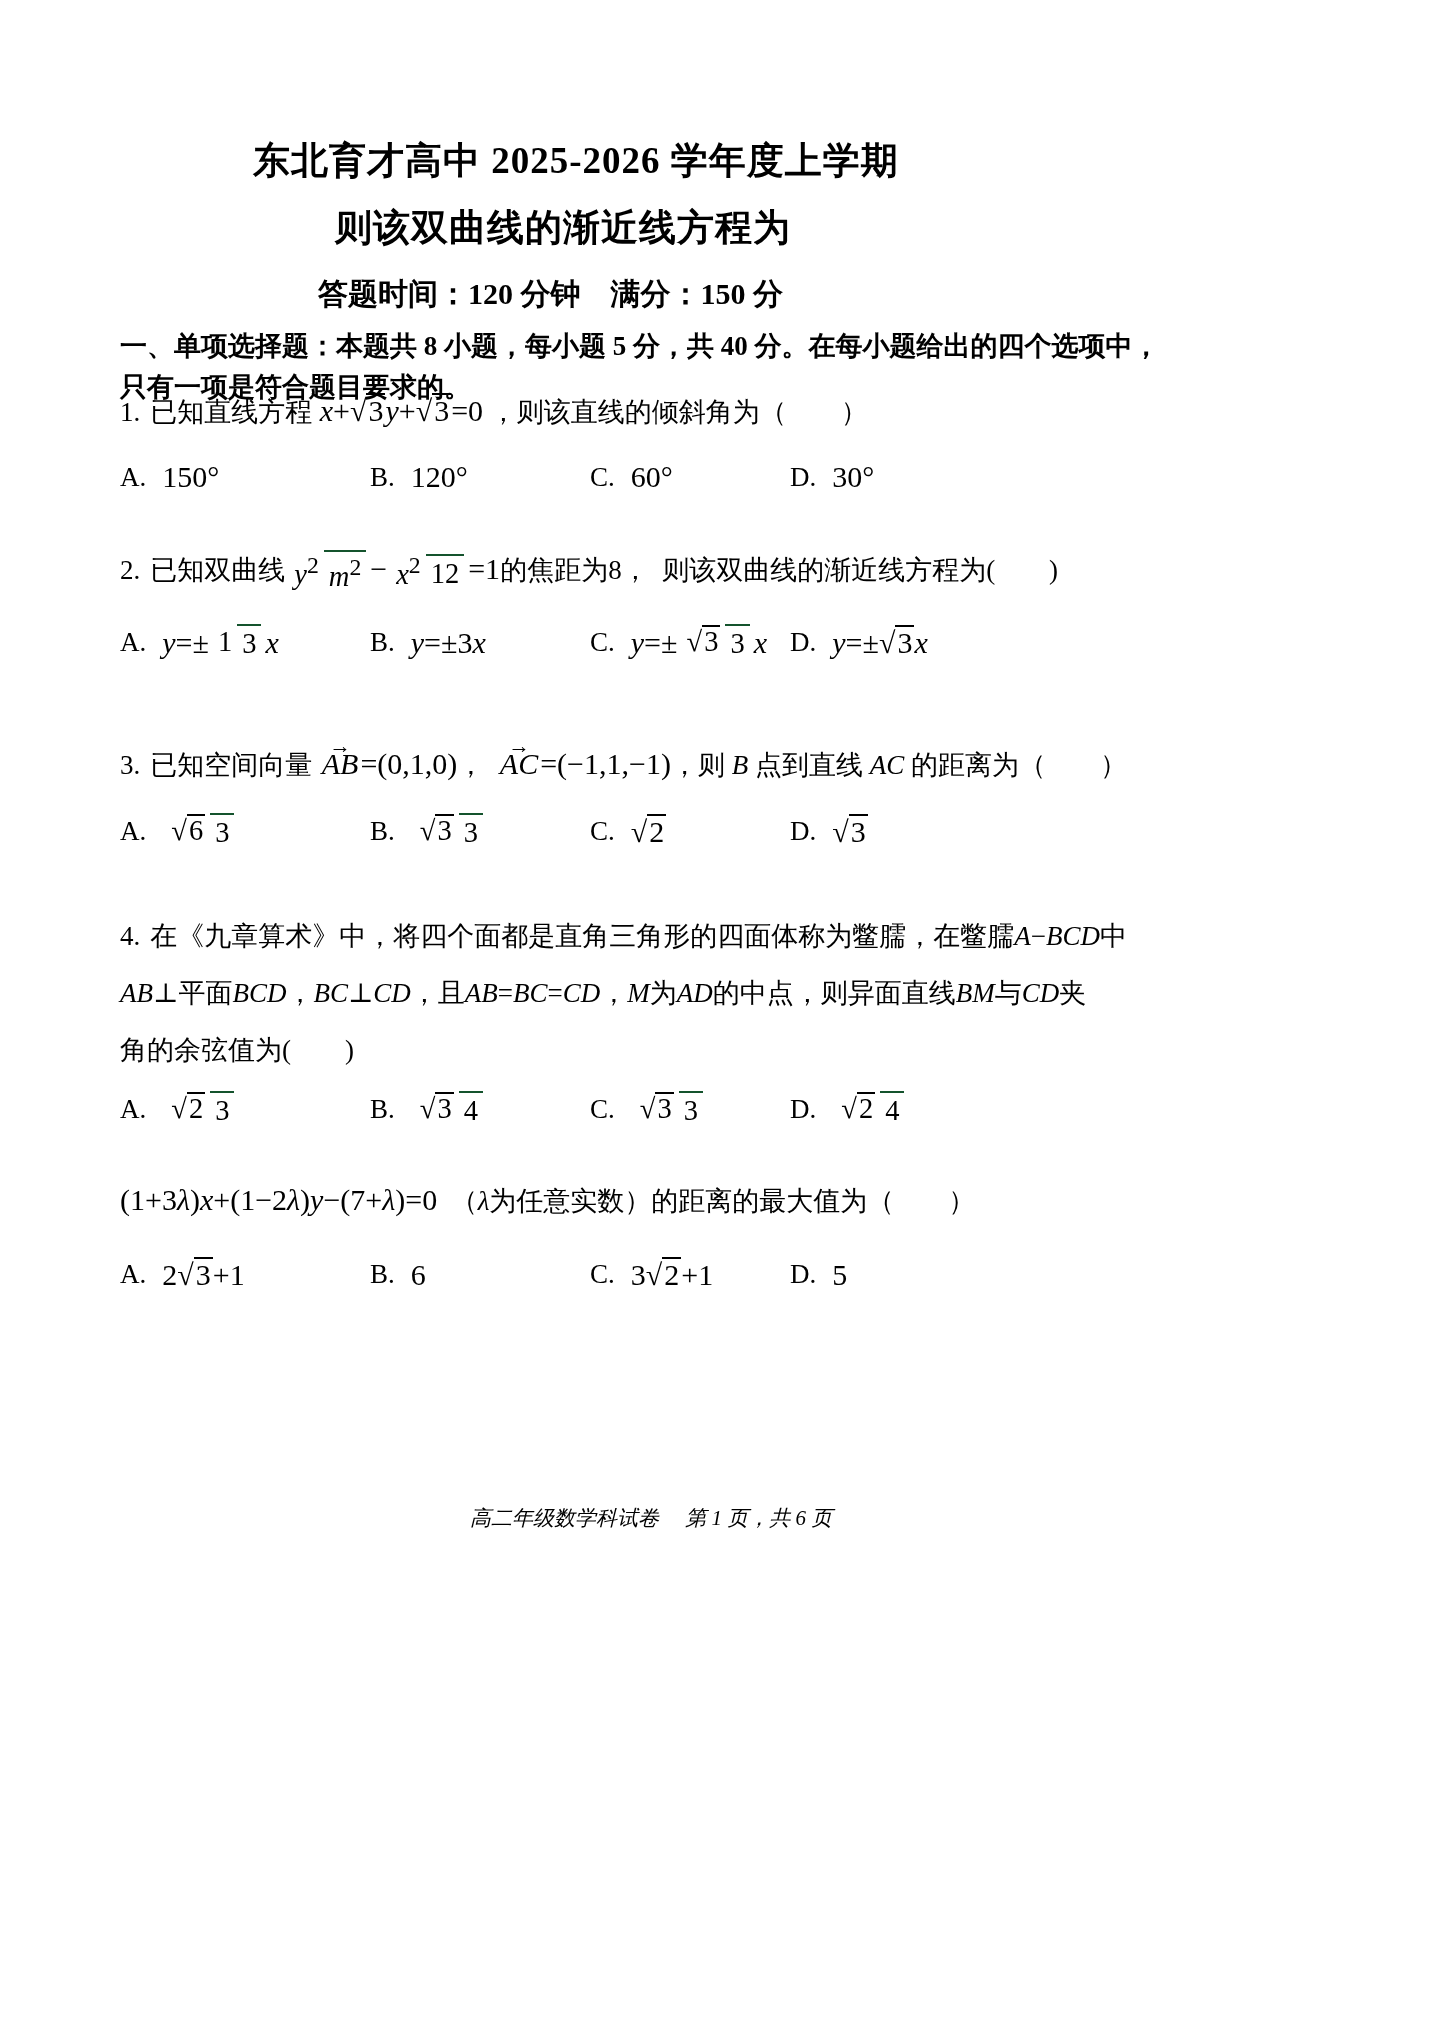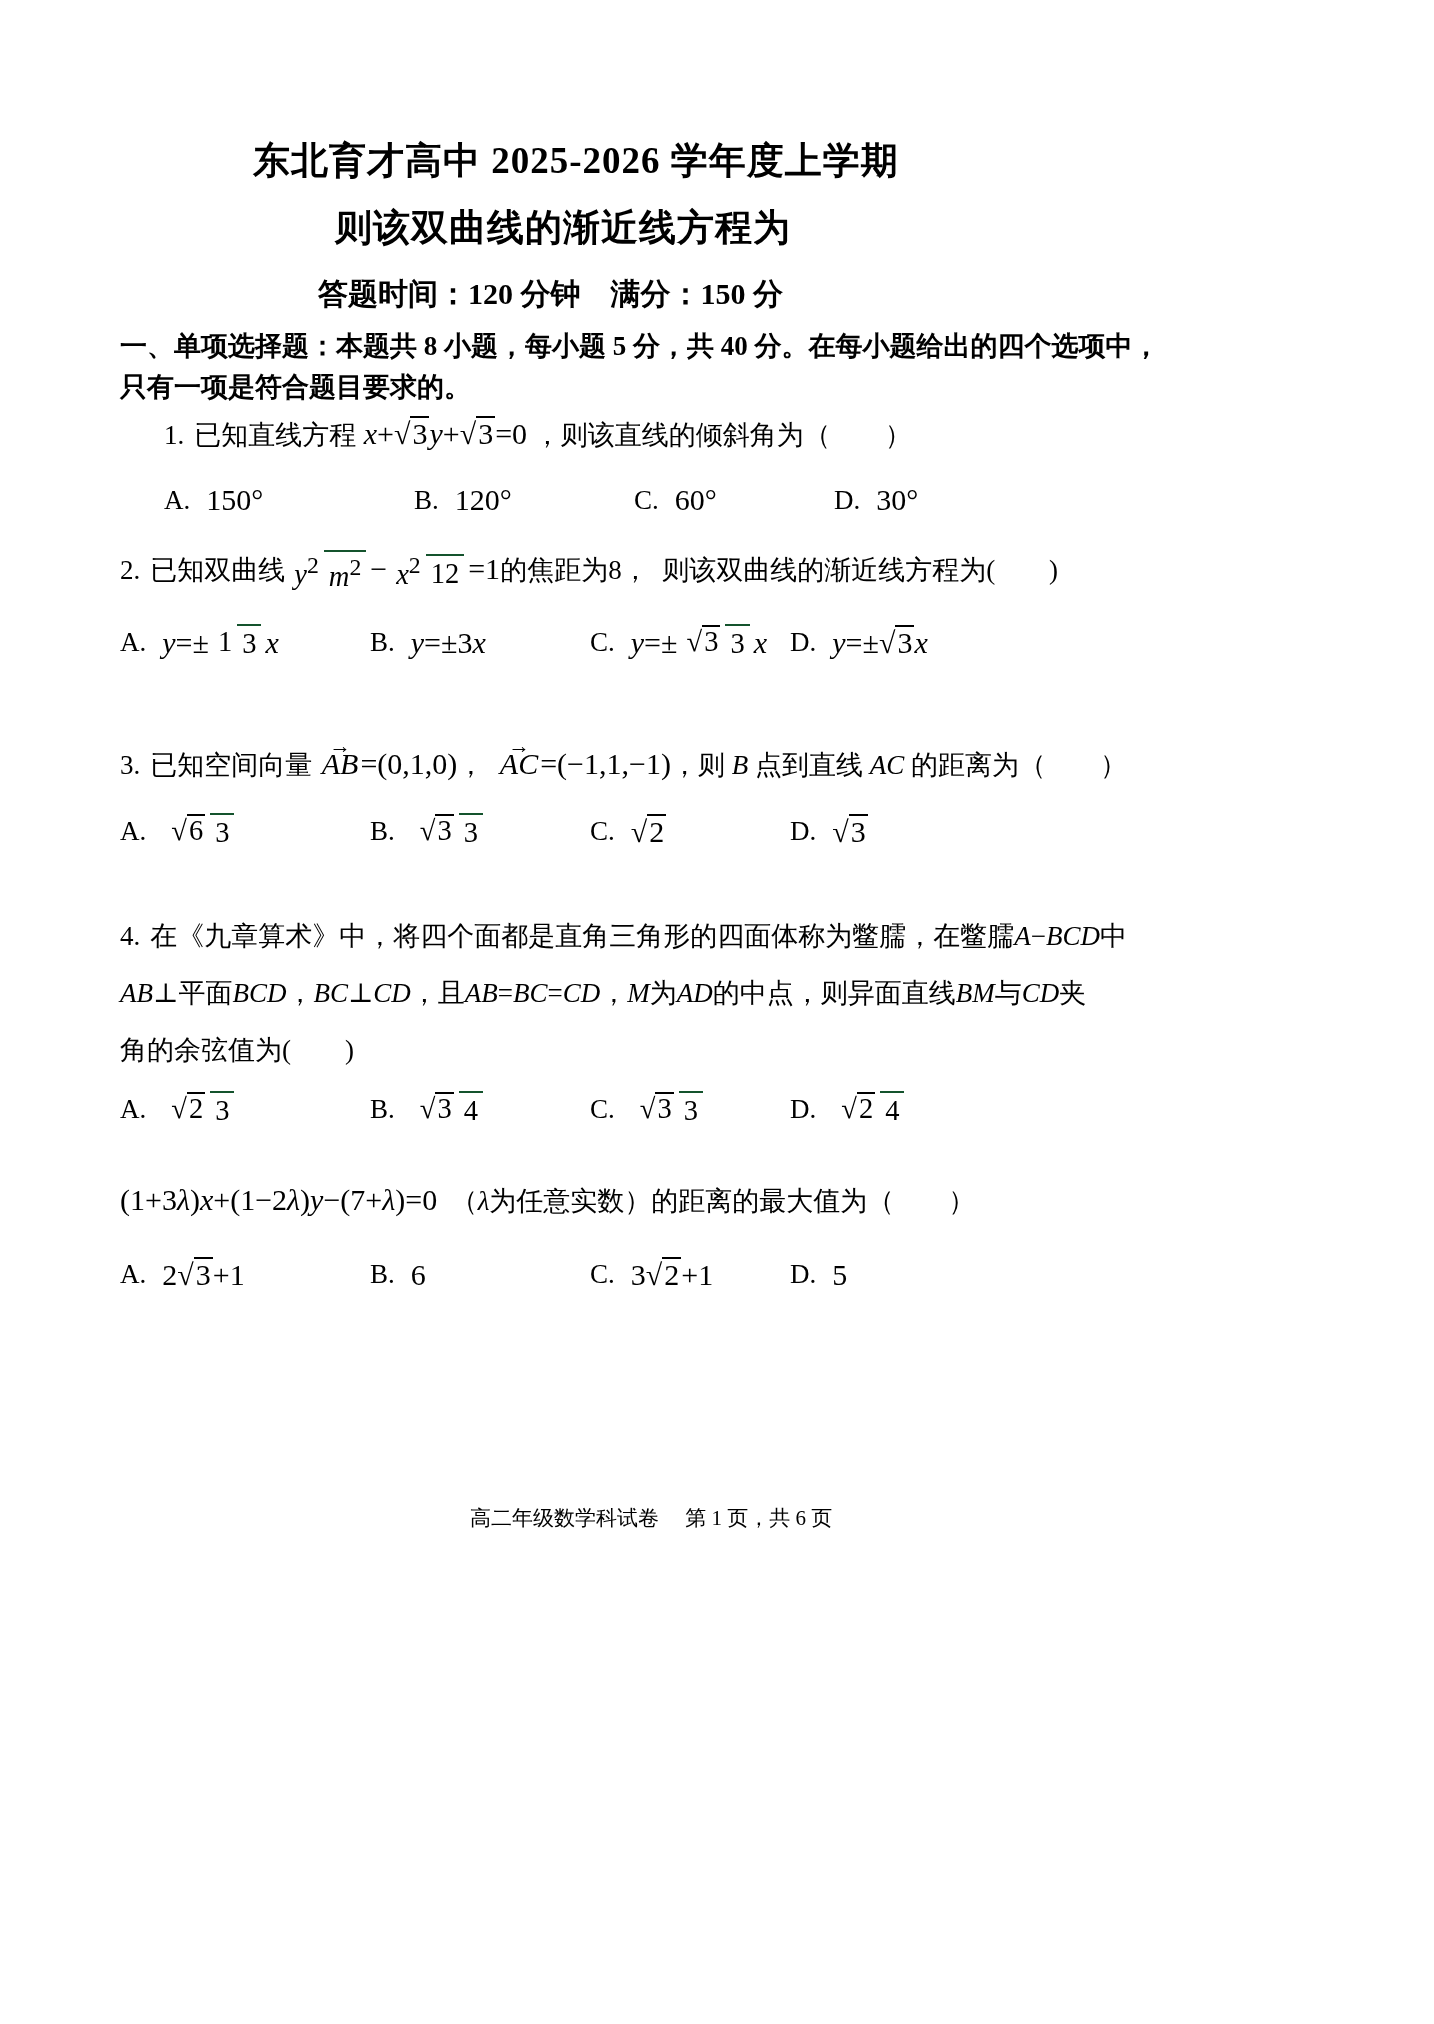--- a/index.html
+++ b/index.html
@@ -68,21 +68,21 @@
 
   <div class="abs title-line" style="left:335px; top:203px;">则该双曲线的渐近线方程为</div>
 
   <div class="abs meta-line" style="left:318px; top:274px;">答题时间：120 分钟　满分：150 分</div>
 
   <div class="abs intro" style="top:326px;">
     <div>一、单项选择题：本题共 8 小题，每小题 5 分，共 40 分。在每小题给出的四个选项中，</div>
     <div>只有一项是符合题目要求的。</div>
   </div>
 
-  <section class="abs question" style="top:412px;margin-left:44px;">
+  <section class="abs question" style="top:389px;">
     <div class="stem-line">
       <span class="qnum">1.</span><span>已知直线方程<span class="math">&nbsp;<i>x</i>+<span class="sqrt">√<span class="rad">3</span></span><i>y</i>+<span class="sqrt">√<span class="rad">3</span></span>=0</span>&nbsp;，则该直线的倾斜角为（  ）</span>
     </div>
     <div class="option-row q1-opts">
       <div class="opt">
         <span class="opt-label">A.</span>
         <span class="opt-body">150°</span>
       </div>
       <div class="opt">
         <span class="opt-label">B.</span>
@@ -234,15 +234,15 @@
         <span class="opt-label">C.</span>
         <span class="opt-body">3<span class="sqrt">√<span class="rad">2</span></span>+1</span>
       </div>
       <div class="opt">
         <span class="opt-label">D.</span>
         <span class="opt-body">5</span>
       </div>
     </div>
   </section>
 
-  <div class="abs footer" style="top:1504px;">高二年级数学科试卷　 第 1 页，共 6 页</div>
+  <div class="abs footer" style="top:1504px;font-style:italic;">高二年级数学科试卷　 第 1 页，共 6 页</div>
 
 </div>
 
 </body></html>

